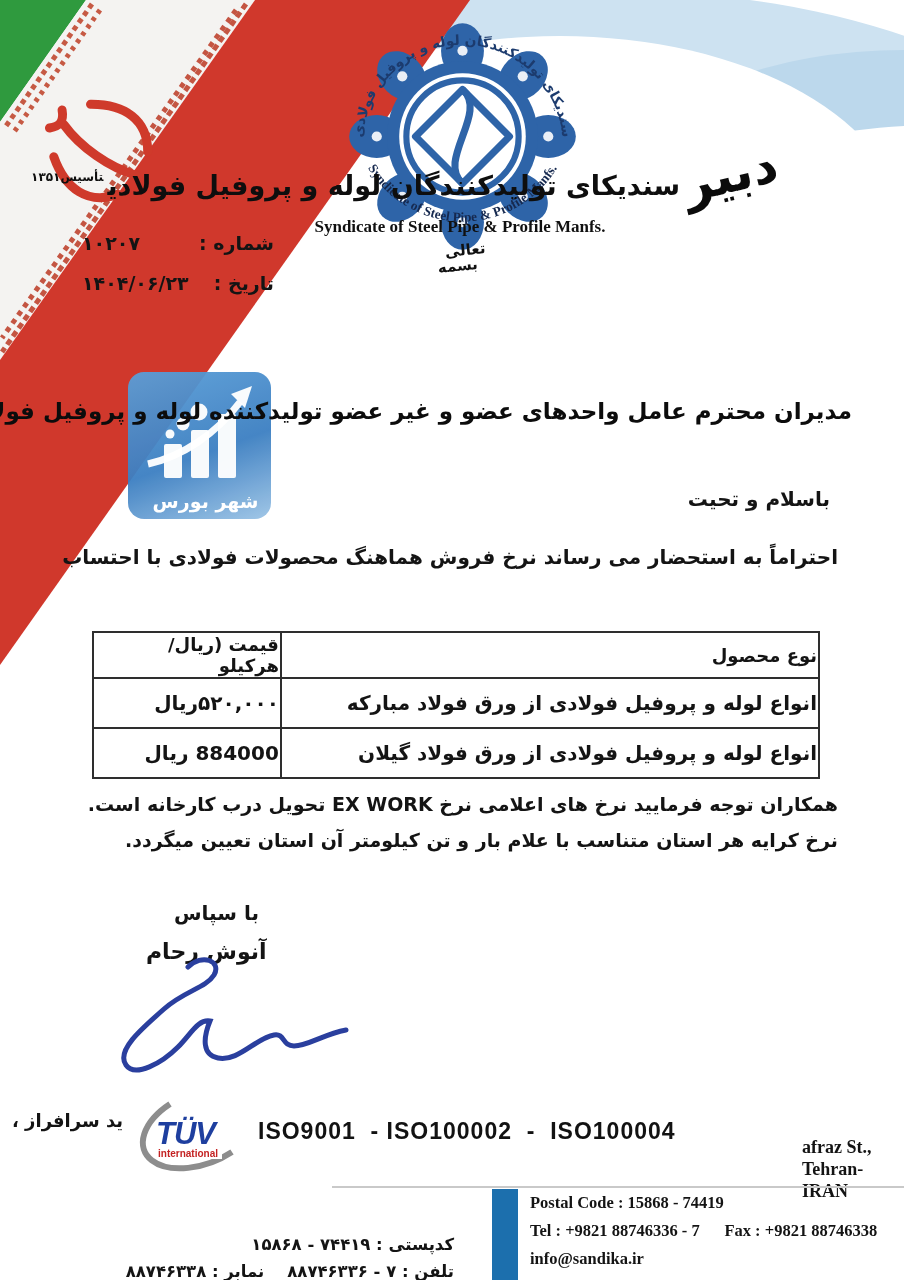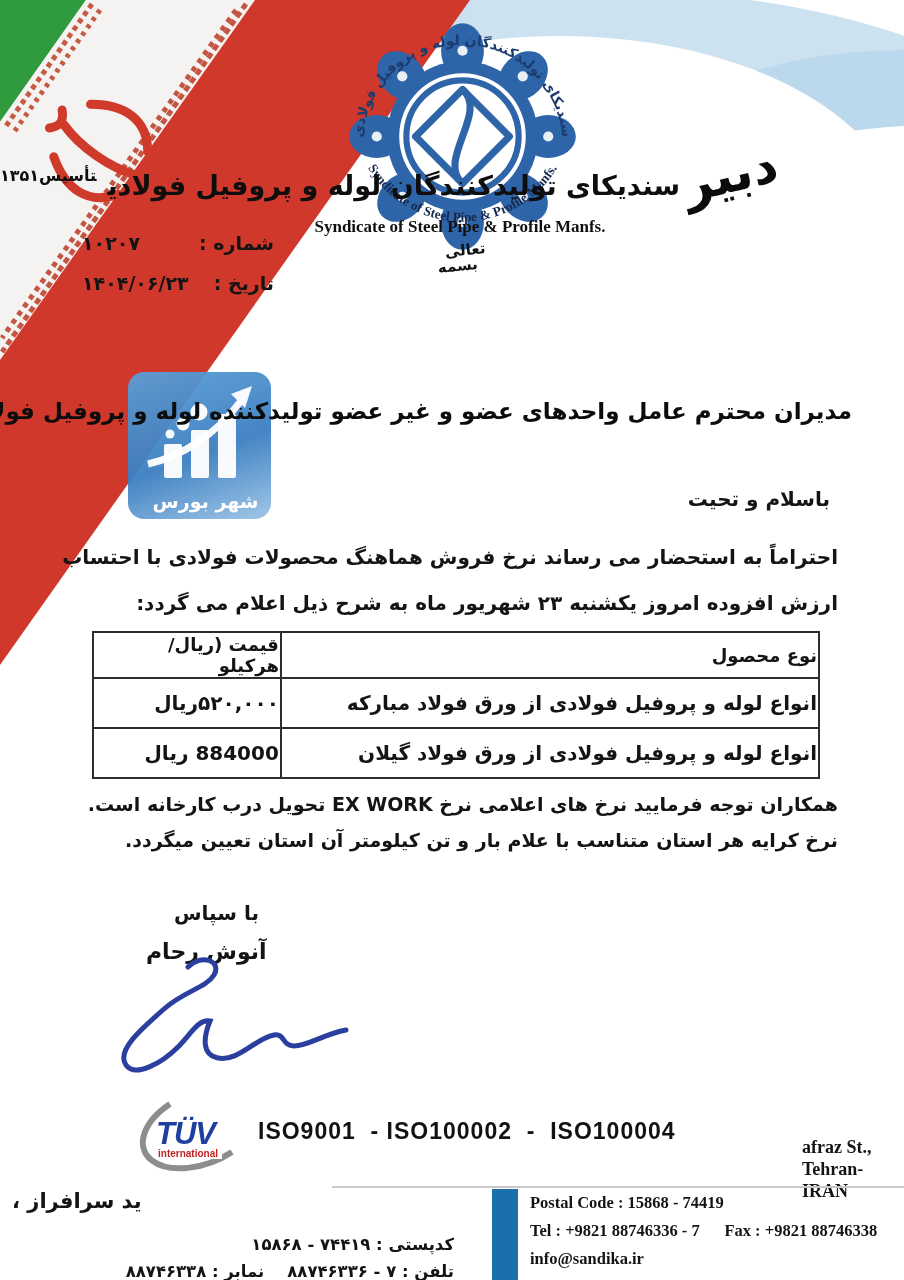--- a/index.html
+++ b/index.html
@@ -7,21 +7,21 @@
         overflow:hidden;font-family:"DejaVu Sans",sans-serif;color:#141414;}
   .abs{position:absolute;}
   .fa{direction:rtl;}
   .pre{white-space:pre;}
 
   #swoosh{left:0;top:0;}
   #flag{left:0;top:0;}
   #emblem{left:340px;top:14px;}
   #org-fa{left:240px;top:170px;width:440px;text-align:center;font-size:27px;font-weight:bold;
           white-space:nowrap;color:#0e0e0e;}
-  #org-fa .est{font-size:16px;position:relative;top:-14px;margin-right:11px;}
+  #org-fa .est{font-size:12px;position:relative;top:-14px;margin-right:4px;}
   #org-en{left:250px;top:217px;width:420px;text-align:center;font-size:17px;font-weight:bold;
           font-family:"Liberation Serif","DejaVu Serif",serif;color:#101010;}
   #basmala{left:402px;top:244px;width:110px;text-align:center;font-size:15px;font-weight:bold;
            line-height:15px;transform:rotate(-6deg);color:#101010;}
   #basmala .b-top{display:block;margin-left:18px;}
   #secretary{left:682px;top:146px;font-size:50px;font-weight:bold;transform:rotate(-14deg);
              color:#0b0b0b;}
   #meta{left:82px;top:230px;width:192px;font-size:19px;font-weight:bold;direction:rtl;}
   #meta .row{display:flex;justify-content:space-between;line-height:27px;margin-bottom:13px;}
 
@@ -46,21 +46,21 @@
 
   #notes{right:66px;top:786px;width:780px;direction:rtl;text-align:right;font-size:19px;
          font-weight:bold;line-height:36px;}
   #closing{left:174px;top:901px;font-size:20px;font-weight:bold;direction:rtl;}
   #signer{left:146px;top:939px;font-size:22px;font-weight:bold;direction:rtl;}
   #signature{left:92px;top:945px;}
 
   #tuv{left:136px;top:1094px;}
   #iso-line{left:258px;top:1118px;font-size:23px;font-weight:bold;letter-spacing:1px;
             font-family:"Liberation Sans","DejaVu Sans",sans-serif;color:#121212;}
-  #addr-fa{left:12px;top:1189px;font-size:21px;font-weight:bold;direction:rtl;}
+  #addr-fa{left:12px;top:1110px;font-size:18px;font-weight:bold;direction:rtl;}
   #addr-en{left:802px;top:1136px;width:96px;text-align:left;font-size:18px;font-weight:bold;
            line-height:22px;font-family:"Liberation Serif","DejaVu Serif",serif;}
   #footer-line{left:332px;top:1186px;width:572px;height:2px;background:#c9c9c9;}
   #footer-bar{left:492px;top:1189px;width:26px;height:91px;background:#1c6fad;}
   #contact-fa{right:450px;top:1191px;width:300px;direction:rtl;text-align:right;
               font-size:16.5px;font-weight:bold;line-height:27px;margin-top:40px;}
   #contact-fa .web{direction:ltr;font-family:"Liberation Serif","DejaVu Serif",serif;}
   #contact-en{left:530px;top:1189px;width:372px;font-family:"Liberation Serif","DejaVu Serif",serif;
               font-weight:bold;font-size:16.5px;line-height:28px;}
 </style>
@@ -175,21 +175,20 @@
     </svg>
     <div class="wm-label">شهر بورس</div>
   </div>
 
   <div id="recipient" class="abs">مدیران محترم عامل واحدهای عضو و غیر عضو تولیدکننده لوله و پروفیل فولادی</div>
 
   <div id="salutation" class="abs">باسلام و تحیت</div>
 
   <div id="body-text" class="abs">
     <div>احتراماً به استحضار می رساند نرخ فروش هماهنگ محصولات فولادی با احتساب</div>
-    <div>ارزش افزوده امروز یکشنبه ۲۳ شهریور ماه به شرح ذیل اعلام می گردد:</div>
   </div>
 
   <table id="price-table" class="abs">
     <colgroup>
         <col class="col-product">
         <col class="col-price">
       </colgroup>
     <thead>
       <tr>
         <th>نوع محصول</th>

